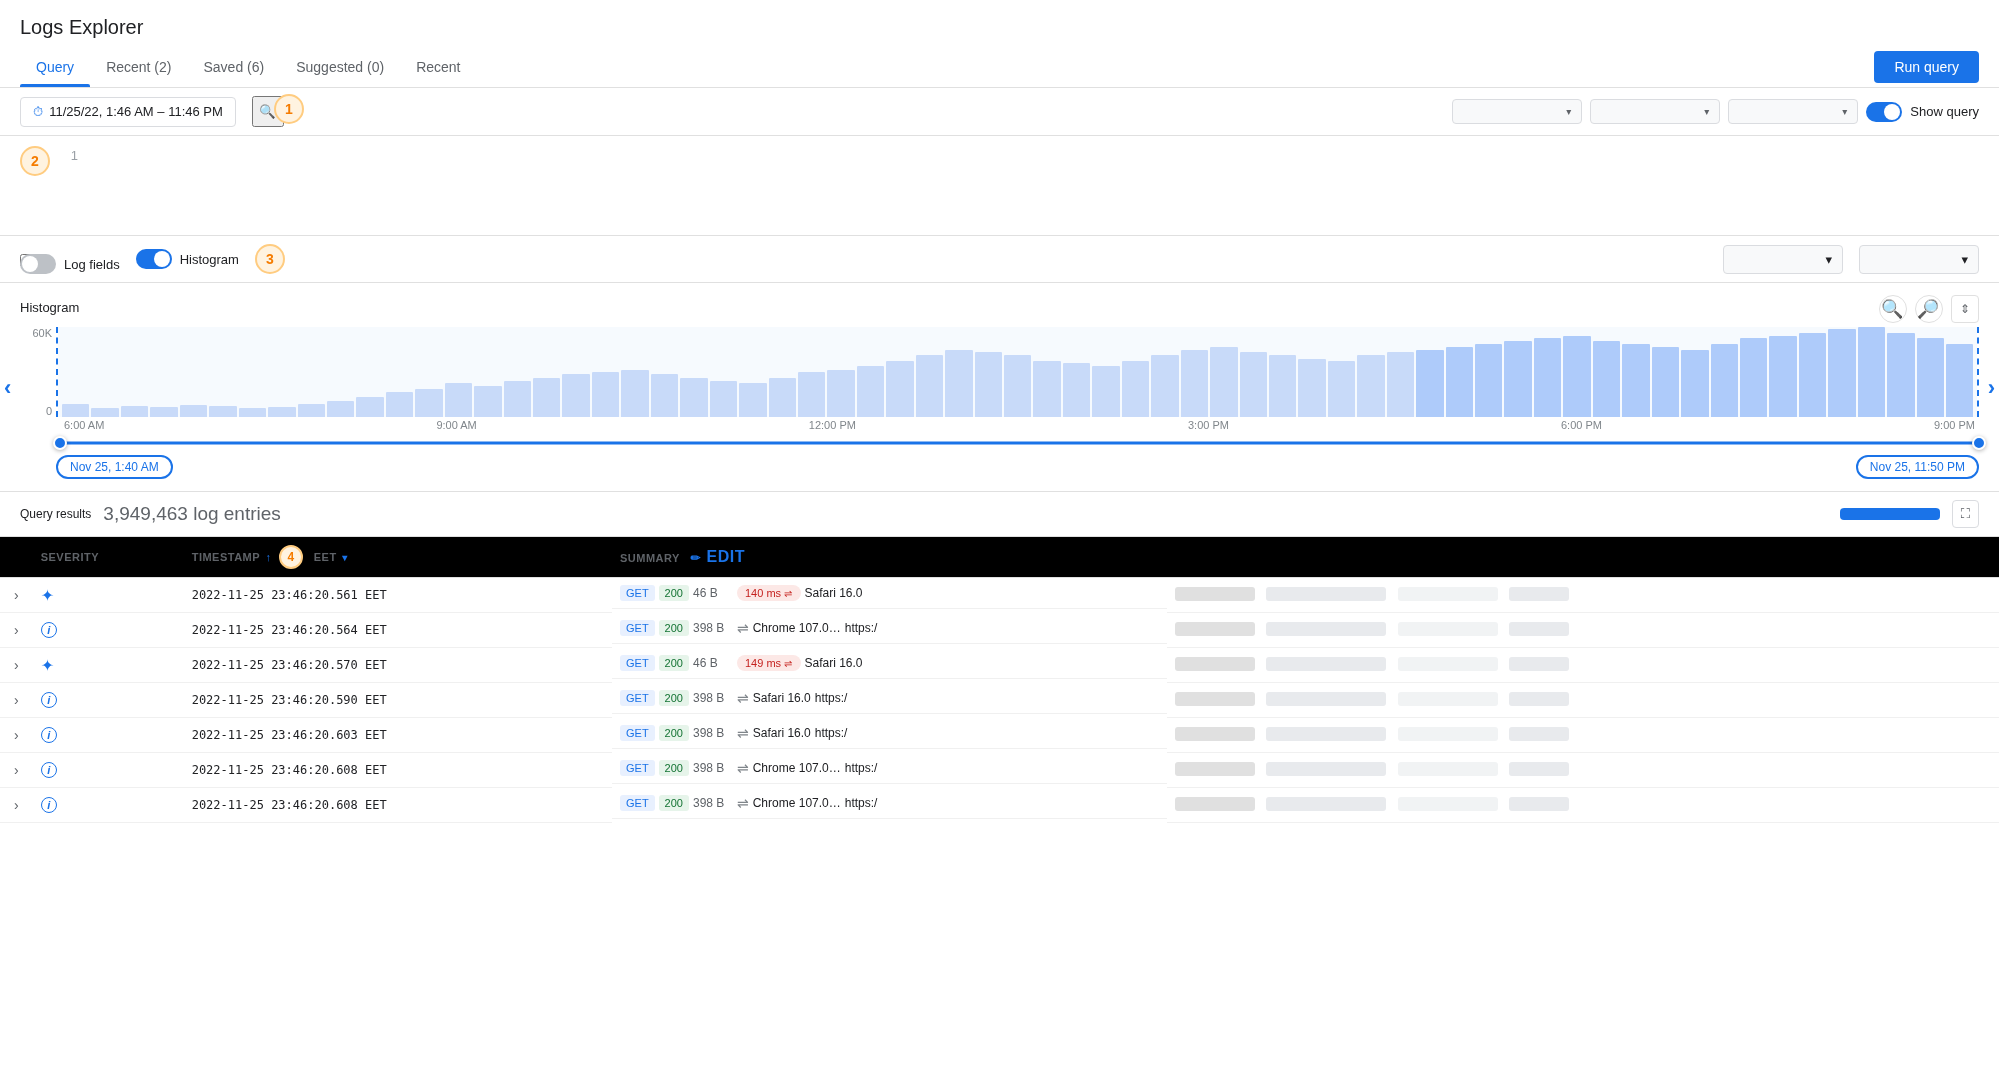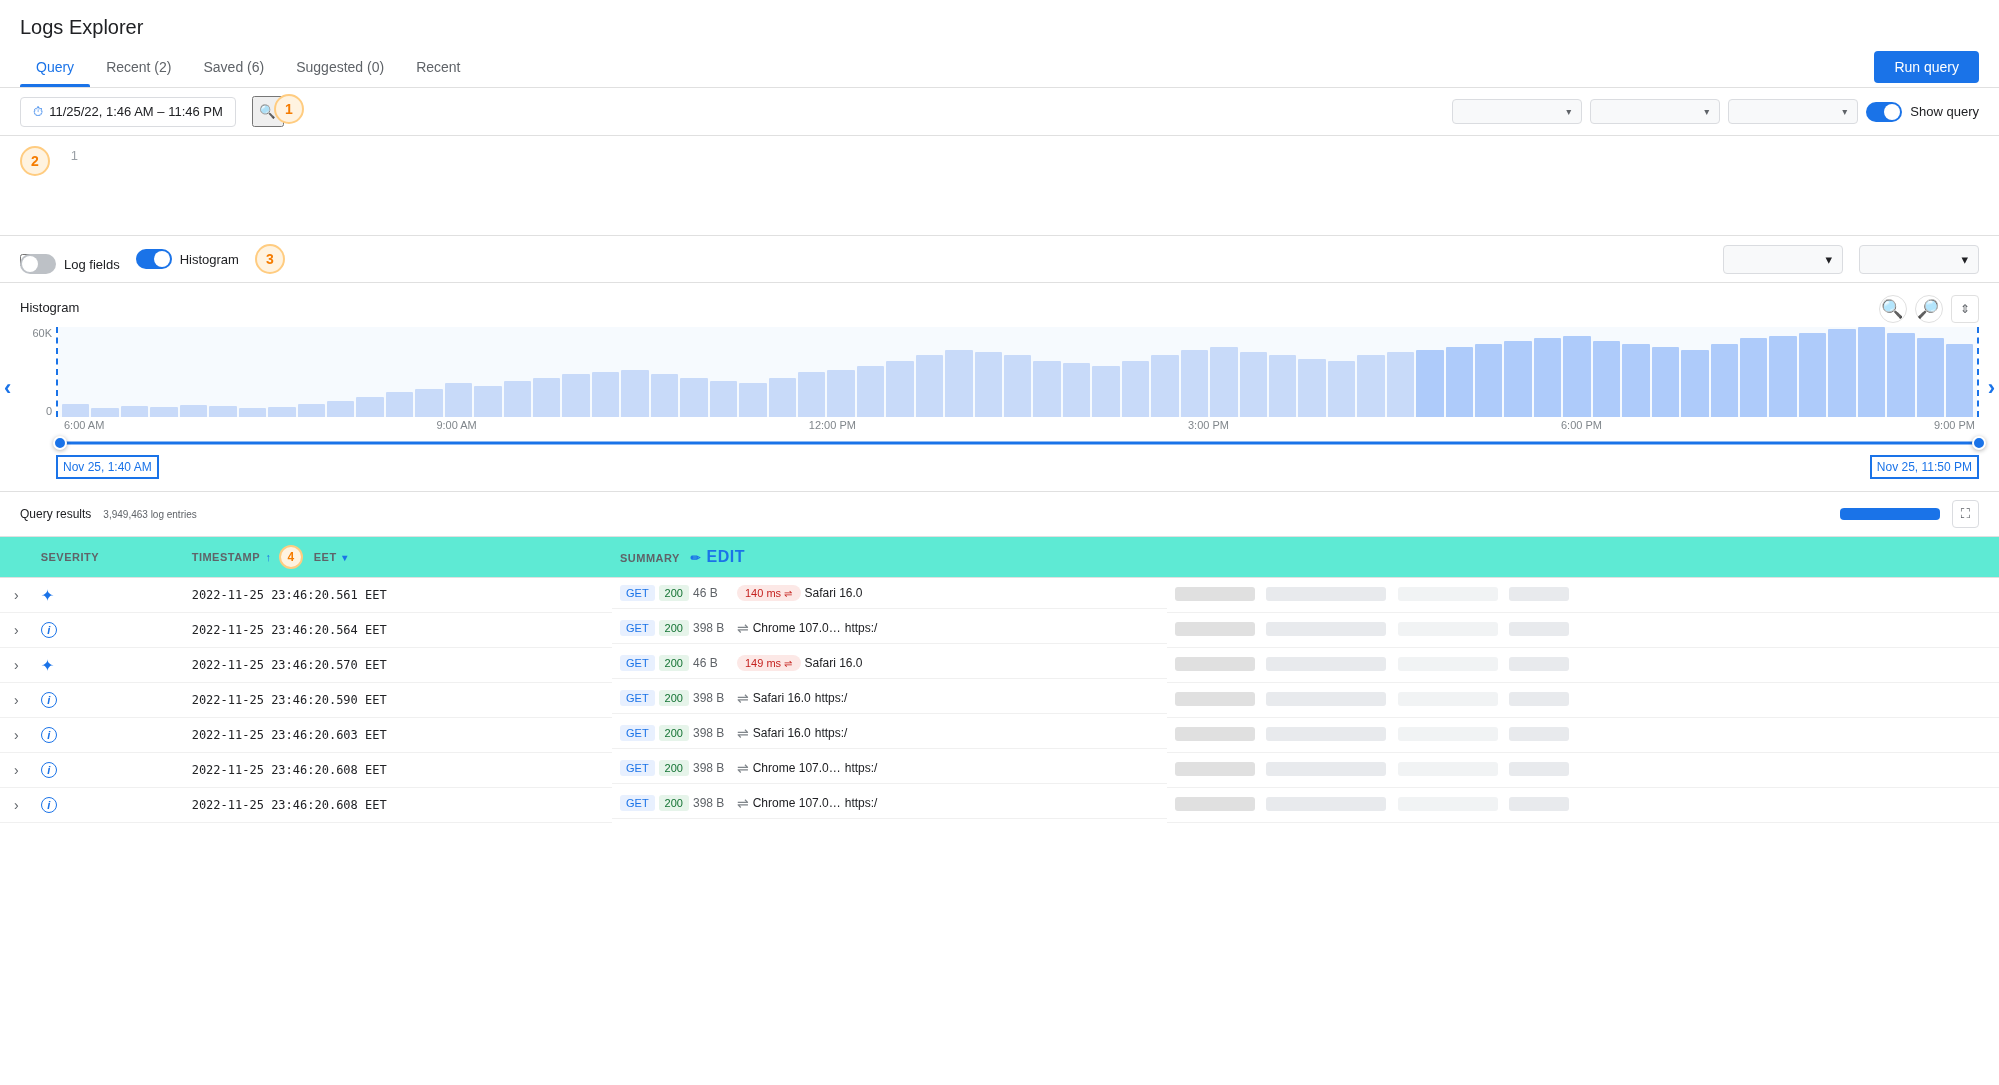--- a/index.html
+++ b/index.html
@@ -44,33 +44,33 @@
     .toggle-off { position: relative; width: 36px; height: 20px; }
     .toggle-off-slider { position: absolute; top: 0; left: 0; right: 0; bottom: 0; background: #bdc1c6; border-radius: 10px; cursor: pointer; }
     .toggle-off-slider::before { content: ''; position: absolute; width: 16px; height: 16px; left: 2px; bottom: 2px; background: #fff; border-radius: 50%; }
     .controls-spacer { flex: 1; }
     .control-dropdown { display: flex; align-items: center; border: 1px solid #dadce0; border-radius: 4px; padding: 6px 10px; font-size: 13px; cursor: pointer; background: #f8f9fa; min-width: 120px; gap: 4px; }
 
     
     .histogram-section { padding: 8px 20px; background: #fff; }
     .histogram-title { font-size: 13px; font-weight: 500; color: #202124; margin-bottom: 4px; }
     .zoom-btn { cursor: pointer; color: #5f6368; font-size: 16px; border: none; background: none; padding: 4px; }
-    .time-range-btn { border: 2px solid #1a73e8; border-radius: 0; padding: 3px 5px; font-size: 12px; color: #1a73e8; background: #fff; cursor: pointer; white-space: nowrap; }
+    .time-range-btn { border: 2px solid #1a73e8; border-radius: 12px; padding: 3px 12px; font-size: 12px; color: #1a73e8; background: #fff; cursor: pointer; white-space: nowrap; }
 
     
     .results-bar { display: flex; align-items: center; padding: 8px 20px; gap: 12px; border-bottom: 1px solid #e0e0e0; }
     .results-title { font-size: 12px; font-weight: 400; color: #202124; }
-    .results-count { font-size: 10px; color: #5f6368; }
+    .results-count { font-size: 19px; color: #5f6368; }
     .results-spacer { flex: 1; }
     .results-btn { background: #1a73e8; color: #fff; border: none; border-radius: 4px; padding: 6px 16px; font-size: 13px; cursor: pointer; min-width: 80px; }
     .expand-btn { border: 1px solid #dadce0; border-radius: 4px; padding: 5px 8px; cursor: pointer; background: #fff; color: #5f6368; }
 
     
     .log-table { width: 100%; border-collapse: collapse; }
-    .log-table thead tr { background: #5eead4; border-bottom: 1px solid #e0e0e0; }
+    .log-table thead tr { background: #000000; border-bottom: 1px solid #e0e0e0; }
     .log-table th { padding: 8px 8px; font-size: 11px; font-weight: 600; color: #5f6368; text-align: left; text-transform: uppercase; letter-spacing: 0.5px; white-space: nowrap; }
     .log-table th .sort-icon { color: #1a73e8; margin-left: 2px; }
     .log-table th .filter-icon { color: #1a73e8; font-size: 10px; margin-left: 2px; }
     .log-table td { padding: 7px 8px; border-bottom: 1px solid #f0f0f0; vertical-align: middle; white-space: nowrap; font-size: 12px; }
     .expand-row-btn { cursor: pointer; color: #5f6368; padding: 2px 6px; font-size: 14px; border: none; background: none; }
     .step-3 { display: inline-flex; margin-left: 8px; }
   </style>
 </head>
 <body>
 

